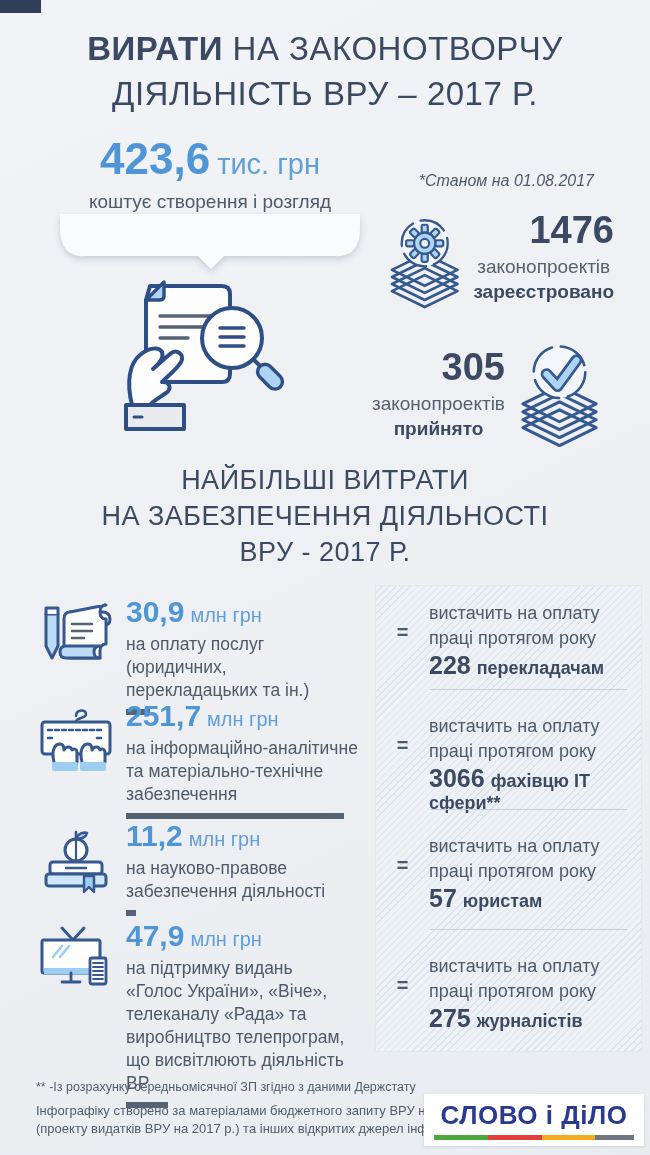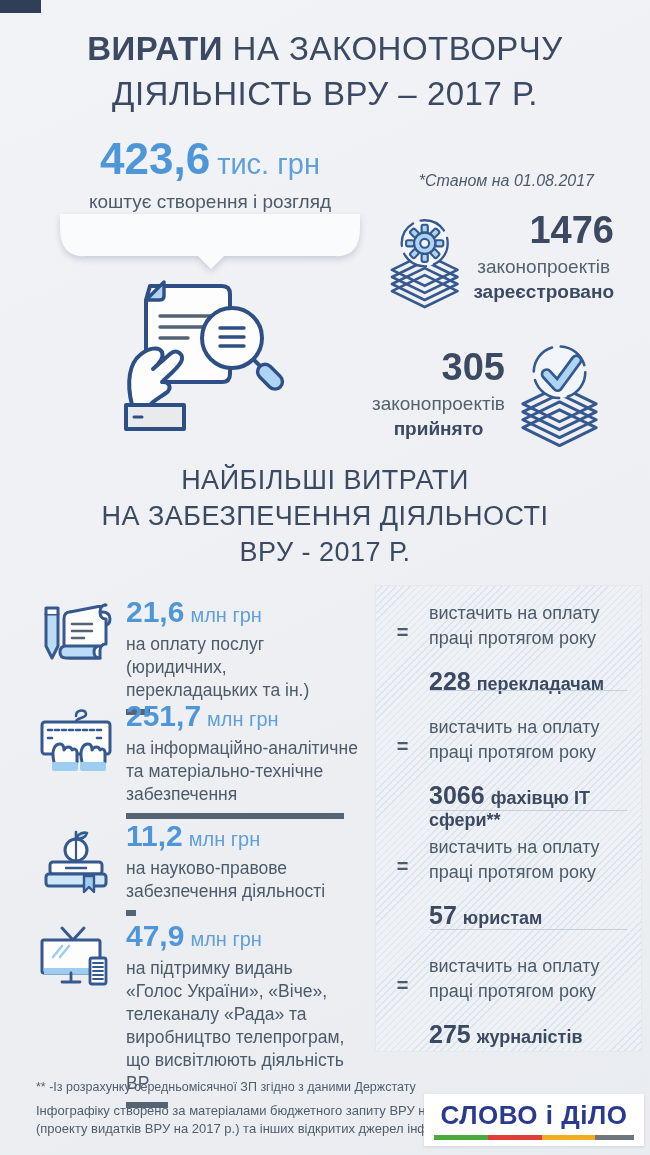--- a/index.html
+++ b/index.html
@@ -60,21 +60,21 @@
   .eq-section { position:relative; display:flex; }
   .eq-section:nth-child(1){ height:105px; padding-top:15px; }
   .eq-section:nth-child(2){ height:120px; padding-top:24px; }
   .eq-section:nth-child(3){ height:120px; padding-top:24px; }
   .eq-section:nth-child(4){ height:122px; padding-top:24px; }
   .eq-section:not(:last-child)::after { content:""; position:absolute; bottom:0; left:54px; right:14px;
     height:1px; background:#c7cfd9; }
   .eq-sign { width:53px; flex:0 0 53px; text-align:center; font-size:20px; font-weight:700;
     color:#4e5a6a; padding-top:20px; }
   .eq-l1,.eq-l2 { font-size:18px; line-height:25px; color:#4e5a6a; }
-  .eq-value-row { margin-top:16px; }
+  .eq-value-row { margin-top:0; }
   .eq-value { font-size:25px; font-weight:700; color:#3b4962; }
   .eq-label { font-size:18px; font-weight:700; color:#3b4962; margin-left:6px; }
 
   
   .footnote1 { position:absolute; left:36px; top:1080px; font-size:12.5px; color:#515d6b; }
   .footnote2 { position:absolute; left:36px; top:1102px; font-size:13px; line-height:17.5px;
     color:#515d6b; white-space:pre-line; }
   .logo-box { position:absolute; left:424px; top:1094px; width:220px; height:52px; background:#ffffff;
     padding:6px 10px 0 10px; box-shadow:0 1px 3px rgba(160,170,185,.35); }
   .logo-text { font-size:26px; font-weight:700; color:#293a90; text-align:center; letter-spacing:.5px; }
@@ -196,21 +196,21 @@
           <path d="M34 12 h32 q8 0 8 7 q0 7 -8 7" fill="#fdfdfe"></path>
           <path d="M34 12 q-6 0 -6 7 v32 q0 7 6 7 h30 v-7 q0 -7 6 -7 v-25 q-6 0 -6 -7 q0 -7 6 -7 z" fill="#fdfdfe"></path>
           <path d="M64 58 h-34 q-6 0 -6 -6 q0 -6 6 -6 h34 q-6 0 -6 6 q0 6 6 6 z" fill="#bcdcf6"></path>
         </g>
         <g stroke="#566374" stroke-width="2.6" stroke-linecap="round">
           <path d="M36 24 H56 M36 31 H56 M36 38 H48"></path>
         </g>
       </svg>
     </div>
     <div class="exp-body">
-      <div><span class="exp-value">21,6</span><span class="exp-unit">млн грн</span></div>
+      <div><span class="exp-value">30,9</span><span class="exp-unit">млн грн</span></div>
       <div class="exp-desc">на оплату послуг (юридичних,
 перекладацьких та ін.)</div>
       <div class="exp-bar" style="width: 24px;"></div>
     </div>
   </div>
 
   <div class="exp-item" style="top:700px">
     <div class="exp-icon">
       <svg width="80" height="72" viewBox="0 0 80 72">
         <g class="st">

